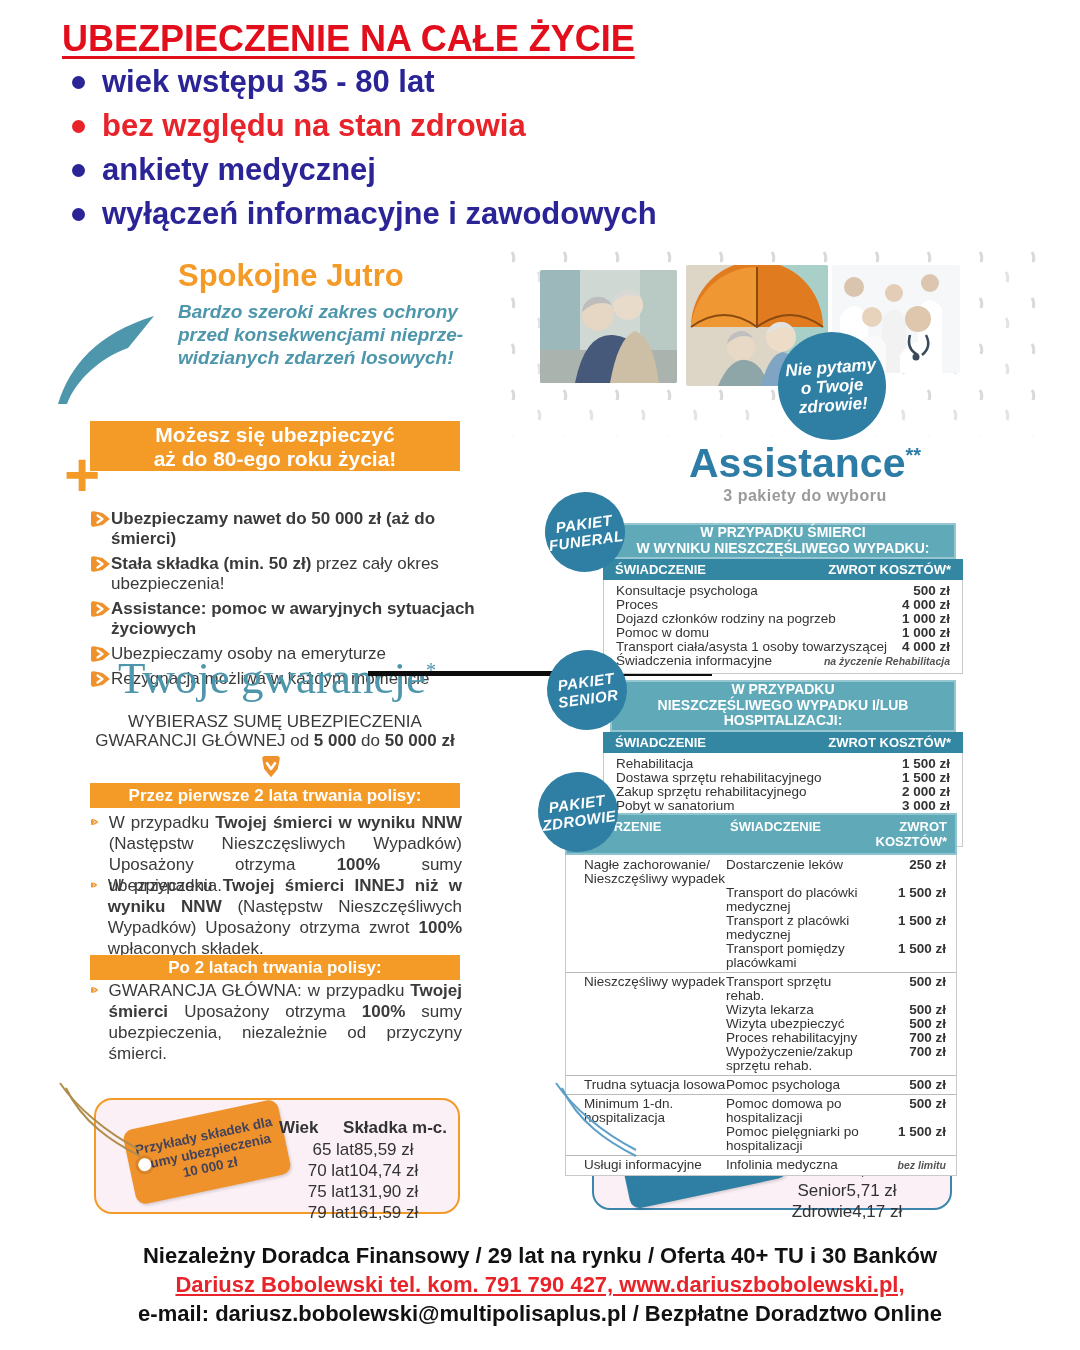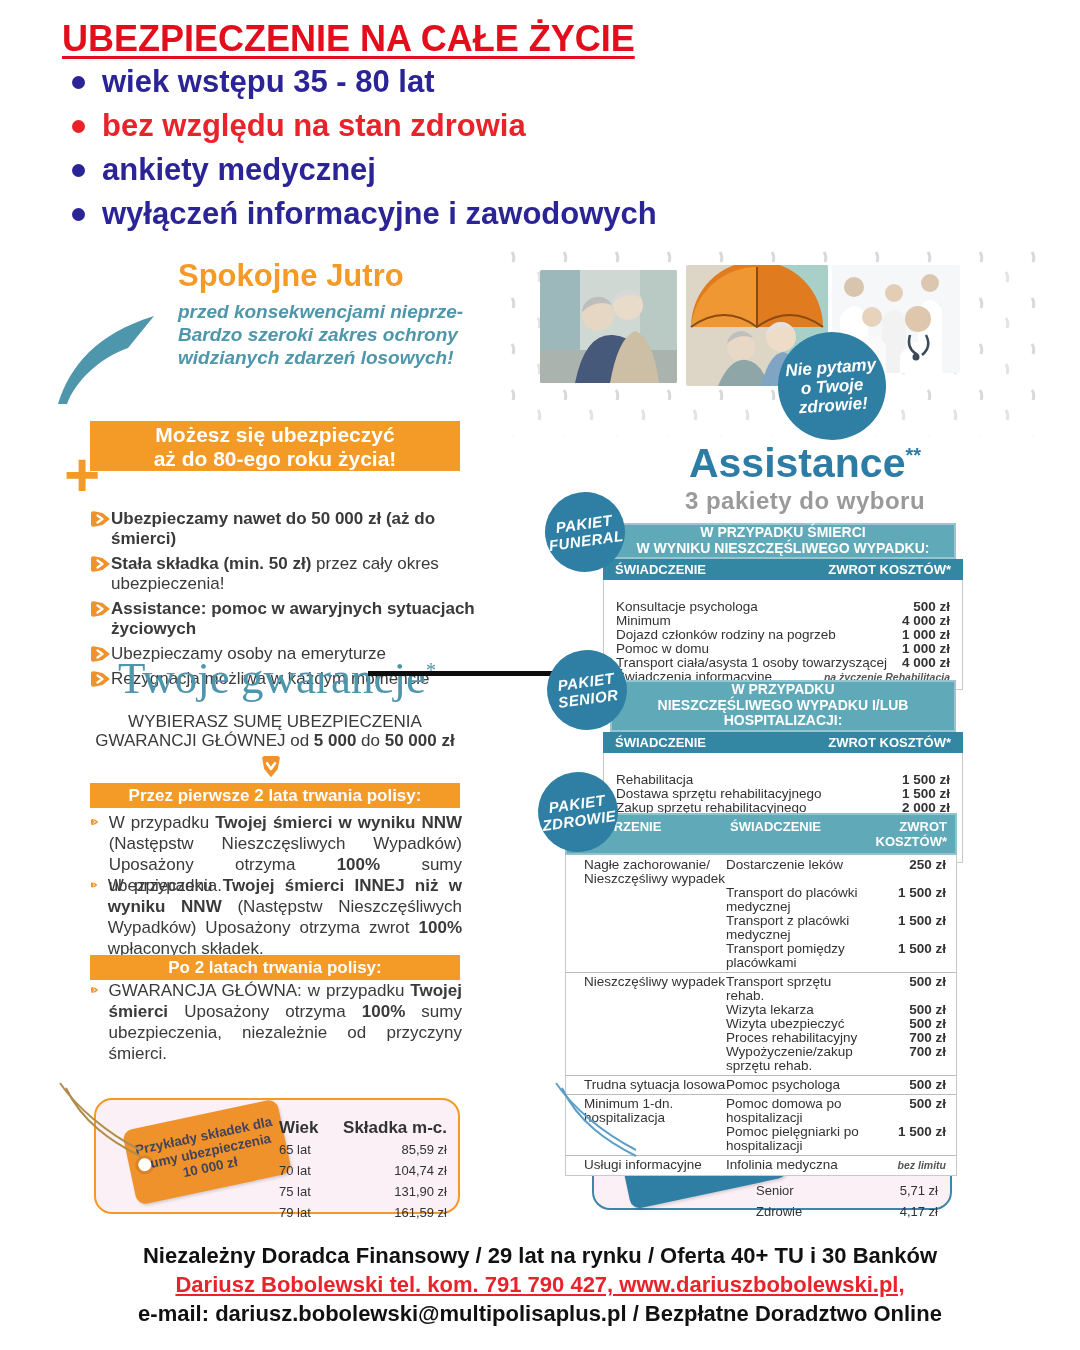--- a/index.html
+++ b/index.html
@@ -42,37 +42,37 @@
   .photo{position:absolute;overflow:hidden;border-radius:2px;}
   .photo svg{display:block;}
   .p1{left:540px;top:270px;width:137px;height:113px;}
   .p2{left:686px;top:265px;width:142px;height:121px;}
   .p3{left:832px;top:265px;width:128px;height:108px;}
   .health-circle{position:absolute;left:778px;top:332px;width:108px;height:108px;border-radius:50%;background:#2E7FA3;
         color:#fff;display:flex;flex-direction:column;justify-content:center;text-align:center;font-style:italic;
         font-weight:bold;font-size:17px;line-height:19px;transform:rotate(-4deg);z-index:5;}
   .assist-title{position:absolute;left:640px;top:440px;width:330px;text-align:center;font-size:41px;font-weight:bold;color:#2D7CA6;}
   .assist-title sup{font-size:20px;}
-  .assist-sub{position:absolute;left:640px;top:487px;width:330px;text-align:center;font-size:24px;font-weight:bold;
+  .assist-sub{position:absolute;left:640px;top:487px;width:330px;text-align:center;font-size:16px;font-weight:bold;
         color:#9A9A9A;letter-spacing:0.5px;}
 
   .pkg-badge{position:absolute;width:80px;height:80px;border-radius:50%;background:#2E7FA3;color:#fff;display:flex;
         flex-direction:column;justify-content:center;text-align:center;font-weight:bold;font-style:italic;
         font-size:15px;line-height:17px;transform:rotate(-8deg);z-index:4;letter-spacing:0.5px;}
   .badge-funeral{left:545px;top:492px;}
   .badge-senior{left:547px;top:650px;}
   .badge-zdrowie{left:538px;top:772px;}
 
   .pkg-table{position:absolute;left:603px;width:360px;z-index:2;}
   .t1{top:523px}.t2{top:680px}
   .pkg-head{background:#5FA9B8;box-shadow:inset 0 0 0 2px rgba(255,255,255,0.35);color:#fff;text-align:center;
         font-weight:bold;font-size:14px;line-height:15.5px;padding:2px 0 3px;margin:0 7px;}
   .pkg-cols{background:#3387A3;color:#fff;display:flex;justify-content:space-between;font-weight:bold;
         font-size:13px;padding:3px 12px;}
-  .pkg-body{background:#fff;border:1px solid #c9c9c9;border-top:none;padding:20px 12px 5px;}
+  .pkg-body{background:#fff;border:1px solid #c9c9c9;border-top:none;padding:4px 12px 5px;}
   .pkg-row{display:flex;justify-content:space-between;font-size:13.5px;line-height:14px;color:#333;}
   .pkg-row .val{font-weight:bold;white-space:nowrap;}
   .val.note{font-style:italic;font-size:10.5px;color:#555;}
 
   .t3{left:565px;width:392px;top:813px;}
   .z-cols{background:#5FA9B8;box-shadow:inset 0 0 0 2px rgba(255,255,255,0.3);color:#fff;display:flex;
         font-weight:bold;font-size:13px;padding:6px 10px;}
   .c-event{width:155px;padding-left:12px;box-sizing:border-box;}
   .c-ben{flex:1}.c-ref{width:112px;text-align:right;}
   .z-body{background:#fff;border:1px solid #c9c9c9;border-top:none;font-size:13.5px;color:#333;padding:3px 0;}
@@ -95,21 +95,21 @@
        line-height:17px;font-weight:bold;}
   .hole{position:absolute;left:9px;top:31px;width:13px;height:13px;border-radius:50%;background:#fff;
        box-shadow:0 0 0 3px rgba(0,0,0,0.10);}
   .strings{position:absolute;z-index:3;}
   .str-left{left:52px;top:1078px;}
   .str-right{left:548px;top:1078px;}
   .price-table{position:absolute;top:18px;color:#333;}
   .pt-left{left:183px;width:168px;}
   .pt-right{left:162px;width:182px;}
   .p-head{display:flex;justify-content:space-between;font-weight:bold;font-size:17px;margin-bottom:1px;}
-  .p-row{display:flex;justify-content:space-between;font-size:13px;line-height:21px;}
+  .p-row{display:flex;justify-content:center;font-size:17px;line-height:21px;}
 
   
   .footer{position:absolute;left:0;top:1241px;width:100%;text-align:center;font-weight:bold;font-size:22px;
         color:#111;line-height:29px;}
   .footer .contact{color:#E8232A;text-decoration:underline;}
 </style>
 </head>
 <body>
 
 <div class="page">
@@ -138,22 +138,22 @@
       </li>
     </ul>
 
   <span class="swoosh">
     <svg width="100" height="98" viewBox="0 0 100 98">
       <path d="M0 98 C 12 60, 38 28, 96 10 L 70 42 C 42 52, 18 74, 9 98 Z" fill="#4E96AB"></path>
     </svg>
   </span>
   <div class="product-name">Spokojne Jutro</div>
   <div class="tagline">
+    <div>Bardzo szeroki zakres ochrony</div>
     <div>przed konsekwencjami nieprze-</div>
-    <div>Bardzo szeroki zakres ochrony</div>
     <div>widzianych zdarzeń losowych!</div>
   </div>
   <div class="banner banner1">
     <div>Możesz się ubezpieczyć</div>
     <div>aż do 80-ego roku życia!</div>
   </div>
   <div class="plus-sign">+</div>
 
   <div class="benefits">
 
@@ -313,21 +313,21 @@
       <span>ZWROT KOSZTÓW*</span>
     </div>
     <div class="pkg-body">
 
         <div class="pkg-row">
           <span class="lbl">Konsultacje psychologa</span>
           <span class="val">500 zł</span>
         </div>
 
         <div class="pkg-row">
-          <span class="lbl">Minimum</span>
+          <span class="lbl">Proces</span>
           <span class="val">4 000 zł</span>
         </div>
 
         <div class="pkg-row">
           <span class="lbl">Dojazd członków rodziny na pogrzeb</span>
           <span class="val">1 000 zł</span>
         </div>
 
         <div class="pkg-row">
           <span class="lbl">Pomoc w domu</span>

